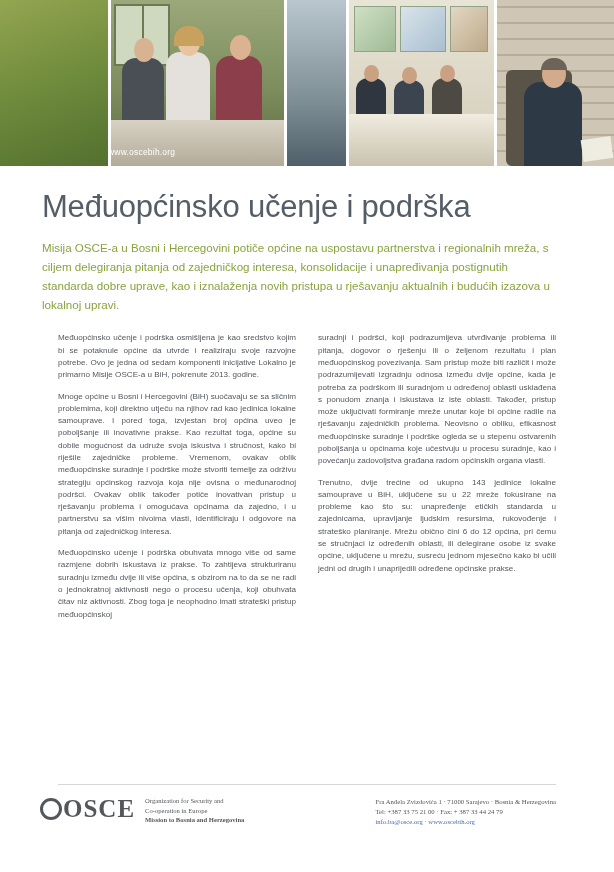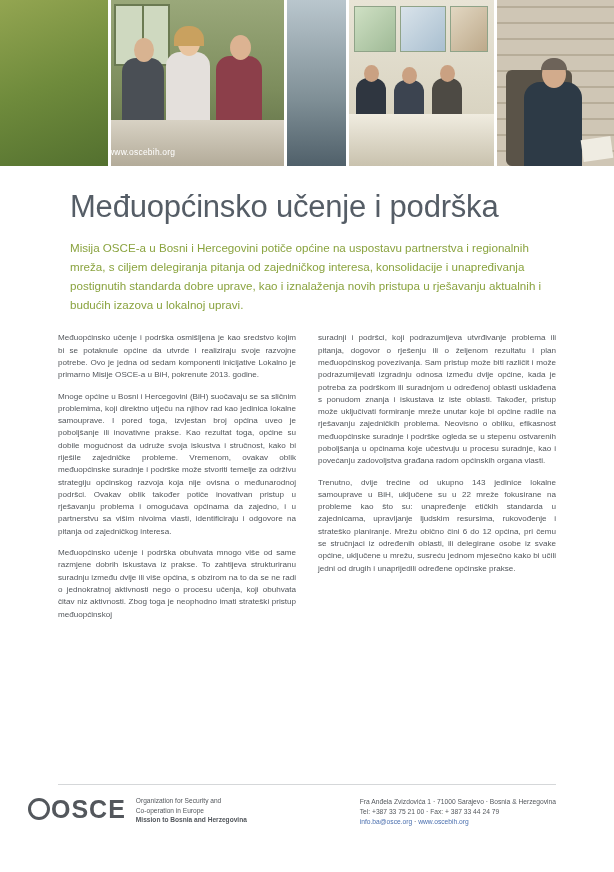--- a/index.html
+++ b/index.html
@@ -85,21 +85,21 @@
     position: absolute;
     left: 0;
     bottom: 0;
     width: 108px;
     height: 166px;
     background: linear-gradient(160deg,#93a551 0%,#6f8b3c 50%,#53702f 100%);
   }
 
   
   .title-area {
-    padding: 22px 58px 0 70px;
+    padding: 22px 58px 0 42px;
   }
   h1.doc-title {
     margin: 0;
     font-size: 31px;
     line-height: 1.2;
     font-weight: normal;
     color: #555d66;
     letter-spacing: -0.2px;
   }
 
@@ -129,24 +129,25 @@
   }
 
   
   .footer {
     position: absolute;
     left: 0;
     bottom: 0;
     width: 614px;
     height: 96px;
     box-sizing: border-box;
-    padding: 18px 58px 0 28px;
+    padding: 18px 58px 0 40px;
     display: flex;
     align-items: flex-start;
     justify-content: space-between;
+    font-family: Liberation Serif, serif;
   }
   .footer-left { display: flex; align-items: center; gap: 10px; }
   .osce-logo {
     display: flex;
     align-items: center;
     font-size: 25px;
     font-weight: bold;
     color: #53575c;
     letter-spacing: 1px;
   }

